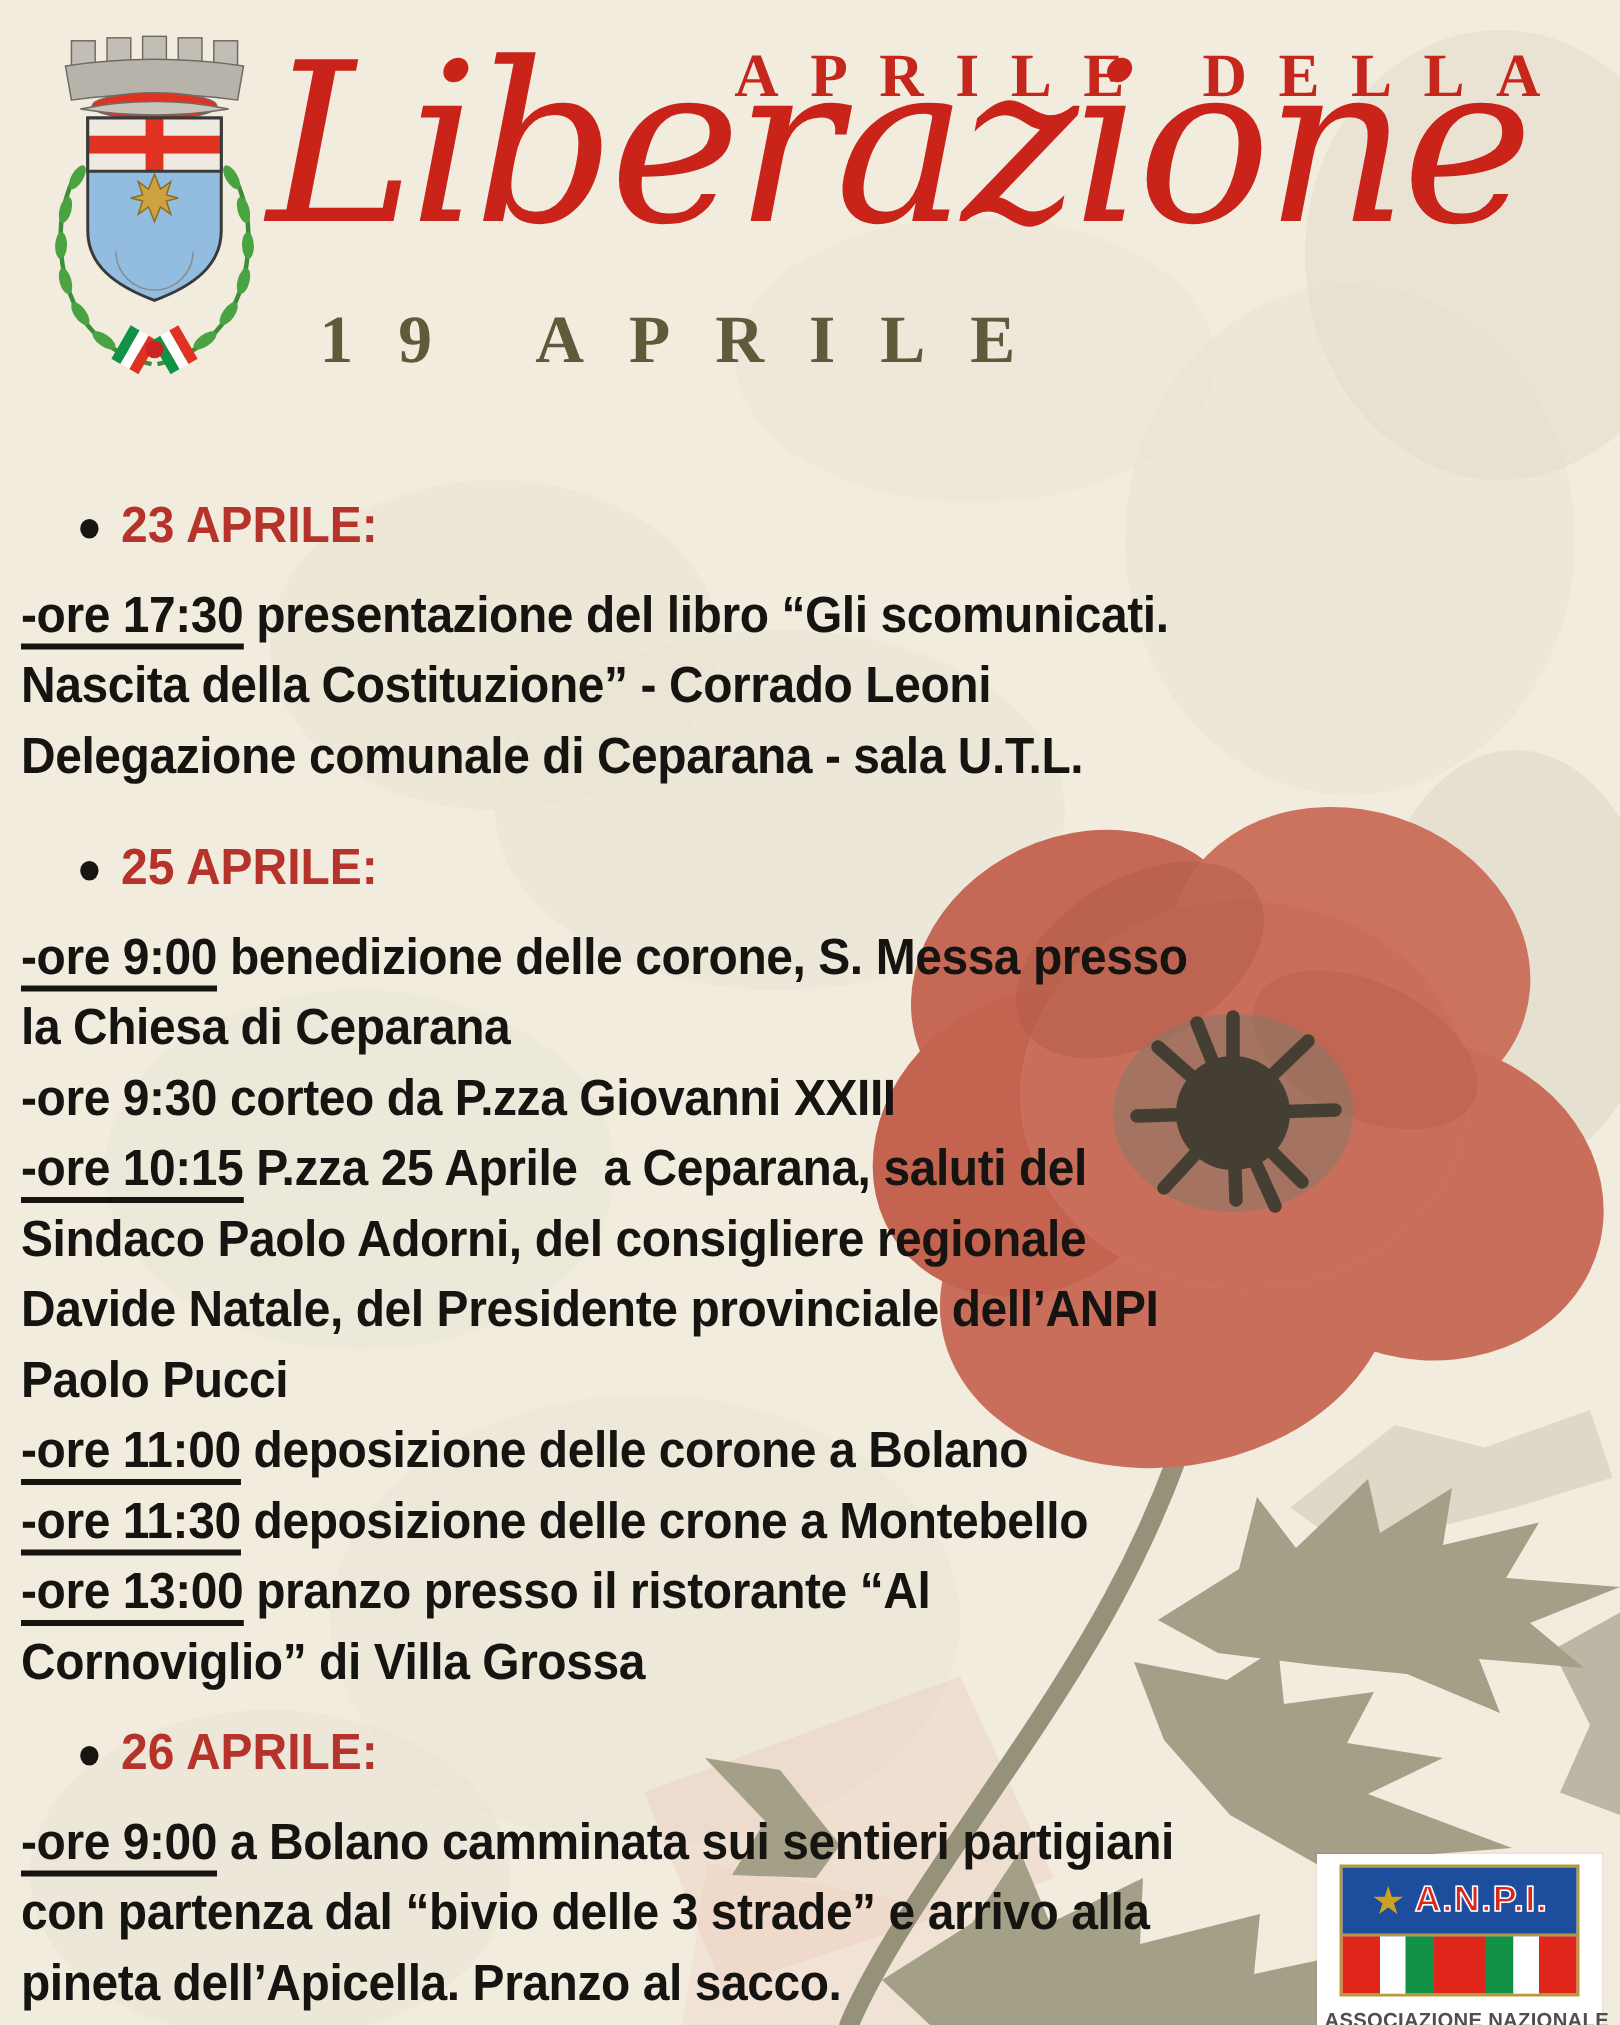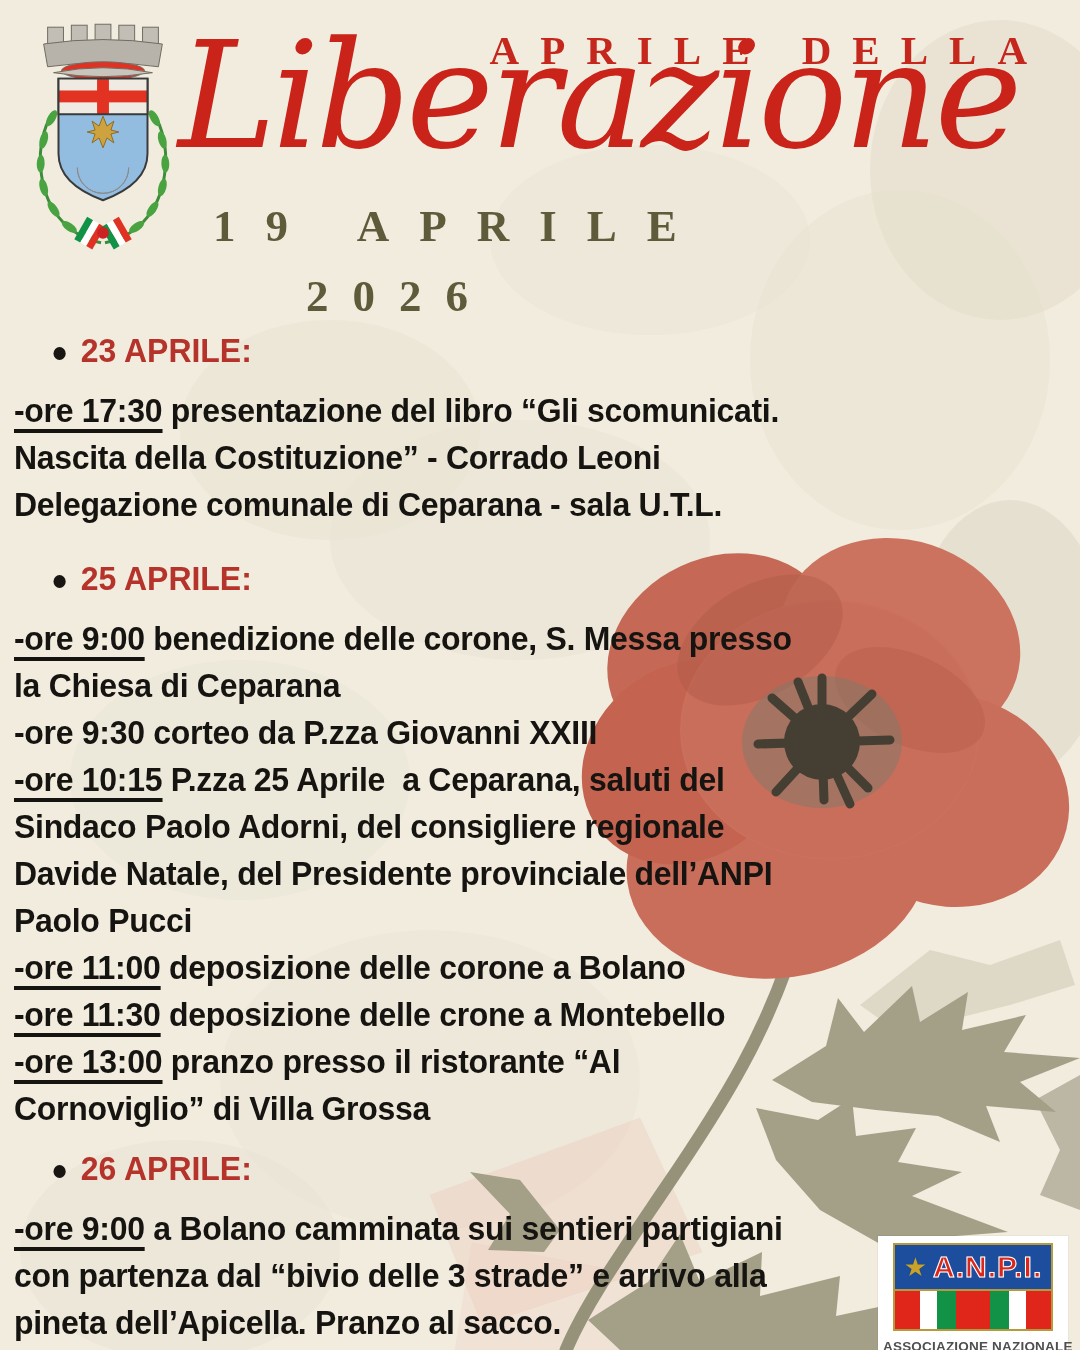--- a/index.html
+++ b/index.html
@@ -59,21 +59,21 @@
     background:#ffffff; padding:7px 5px 6px 5px; text-align:center;
     box-shadow:0 0 0 1px rgba(0,0,0,0.03);
   }
   .anpi-emblem{width:156px; margin:0 auto; border:2px solid #b89a3e;}
   .anpi-blue{
     background:#1d4e9e; height:44px; display:flex; align-items:center; justify-content:center;
     gap:6px; border-bottom:2px solid #b89a3e;
   }
   .anpi-star{color:#c9a227; font-size:26px; line-height:1; text-shadow:0 0 1px #143a77;}
   .anpi-acronym{
-    color:#d8271c; font-weight:700; font-size:30px; letter-spacing:1px;
+    color:#d8271c; font-weight:700; font-size:24px; letter-spacing:1px;
     -webkit-text-stroke:1px #ffffff; text-shadow:0 0 1px #fff;
     font-family:"Liberation Sans", sans-serif;
   }
   .anpi-ribbon{display:flex; height:38px;}
   .anpi-ribbon div{height:100%;}
   .anpi-name{
     margin-top:7px; color:#4f4f4f; font-weight:700; font-size:13.5px;
     line-height:1.3; letter-spacing:0.2px; white-space:nowrap;
   }
 </style>
@@ -190,21 +190,20 @@
         <rect x="8" y="-6" width="7" height="26" fill="#ffffff" transform="rotate(-30)"></rect>
         <rect x="15" y="-6" width="7" height="26" fill="#e03222" transform="rotate(-30)"></rect>
         <circle cx="0" cy="0" r="6" fill="#c22"></circle>
       </g>
     </g>
   </svg>
 
   <div class="kicker">APRILE DELLA</div>
   <div class="script-title">Liberazione</div>
   <div class="date-line">19 APRILE</div>
-  <div class="year-line">2026</div>
 
   <section class="day-block" style="top:330px">
     <div class="day-head">
       <span class="bullet"></span><span class="day-label">23 APRILE:</span>
     </div>
     <div class="line"><span class="lead">-ore 17:30</span><span> presentazione del libro “Gli scomunicati.</span></div>
     <div class="line"><span class="lead"></span><span>Nascita della Costituzione” - Corrado Leoni</span></div>
     <div class="line"><span class="lead"></span><span>Delegazione comunale di Ceparana - sala U.T.L.</span></div>
   </section>
 

